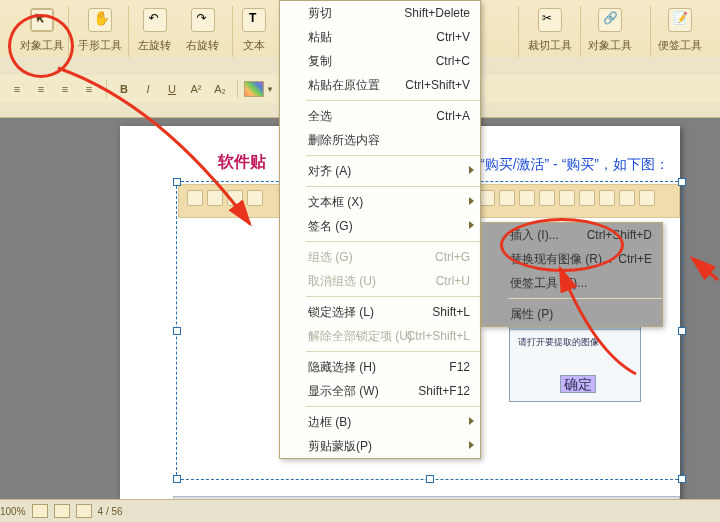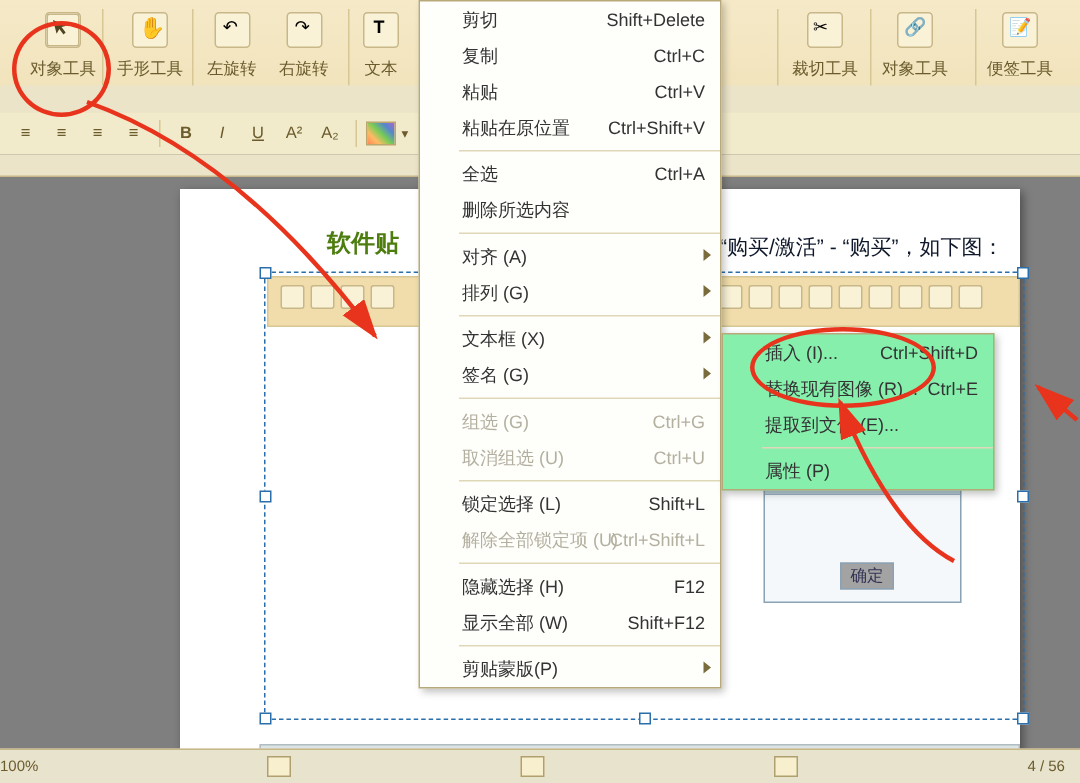--- a/index.html
+++ b/index.html
@@ -12,42 +12,42 @@
 .rlabel{color:#6b5b2d;font-size:11px}
 .vsep{position:absolute;top:6px;width:1px;height:62px;background:#d6c794}
 .toolbar2{position:absolute;left:0;top:75px;right:0;height:28px;background:#f1eacb;border-bottom:1px solid #d6c794;display:flex;align-items:center;padding-left:6px;gap:2px}
 .tb-sep{width:1px;height:18px;background:#d6c794;margin:0 4px}
 .tb-btn{width:20px;height:18px;border:1px solid transparent;display:flex;align-items:center;justify-content:center;color:#6b5b2d;font-size:11px}
 .tb-color{width:18px;height:14px;border:1px solid #bba66d;background:linear-gradient(45deg,#f85,#fb6,#7c5,#58c,#a6c)}
 .tb-drop{width:8px;height:18px;display:flex;align-items:center;justify-content:center;color:#6b5b2d;font-size:9px}
 .workspace{position:absolute;left:0;top:103px;right:0;bottom:0;background:#7f7f7f}
 .ruler-h{position:absolute;left:0;right:0;top:103px;height:14px;background:#ece4c9;border-bottom:1px solid #c7b789;z-index:2}
 .page{position:absolute;left:120px;top:126px;width:560px;height:380px;background:#fff;box-shadow:2px 2px 6px rgba(0,0,0,.4)}
-.doc-title{position:absolute;left:218px;top:152px;font-size:16px;font-weight:bold;color:#4d7c0f}
-.doc-text{position:absolute;left:480px;top:156px;font-size:14px;color:#0f172a}
+.doc-title{position:absolute;left:218px;top:152px;font-size:16px;font-weight:bold;color:#be185d}
+.doc-text{position:absolute;left:480px;top:156px;font-size:14px;color:#1d4ed8}
 .mini-ribbon{position:absolute;left:178px;top:184px;width:500px;height:32px;background:#f0ddab;border:1px solid #d6c794}
 .mini-ribbon .stub{position:absolute;top:5px;width:14px;height:14px;border:1px solid #c7b789;border-radius:2px;background:#faf2d7}
 .sel-frame{position:absolute;left:176px;top:181px;width:505px;height:297px;border:1px dashed #2a6fab}
 .sel-handle{position:absolute;width:6px;height:6px;background:#fff;border:1px solid #2a6fab}
 .ctx-menu{position:absolute;left:279px;top:0;width:200px;background:#fefefb;border:1px solid #b7a97a;box-shadow:2px 2px 5px rgba(0,0,0,.25);z-index:20}
 .mi{height:24px;line-height:24px;padding:0 8px 0 28px;position:relative;color:#333;cursor:default}
 .mi.disabled{color:#b4b0a0}
 .mi .sh{position:absolute;right:10px;color:inherit}
 .mi .ar{position:absolute;right:6px;top:7px;border-left:5px solid #7a6b3c;border-top:4px solid transparent;border-bottom:4px solid transparent}
 .mi.sel{background:linear-gradient(#f7e6aa,#f3d987);border:1px solid #d8b864;margin:-1px 0}
 .mi.sel .ar{border-left-color:#333}
 .msep{height:1px;background:#e0d7b8;margin:3px 0 3px 26px}
-.sub-menu{position:absolute;left:481px;top:222px;width:180px;background:#86efac;border:1px solid #b7a97a;box-shadow:2px 2px 5px rgba(0,0,0,.25);z-index:21}
+.sub-menu{position:absolute;left:481px;top:222px;width:180px;background:#a3a3a3;border:1px solid #b7a97a;box-shadow:2px 2px 5px rgba(0,0,0,.25);z-index:21}
 .thumbstrip{position:absolute;left:173px;bottom:8px;right:40px;height:16px;background:#dbe4e7;border:1px solid #b0bcc0;z-index:5}
-.statusbar{position:absolute;left:0;right:0;bottom:0;height:22px;background:#e8e3cc;border-top:1px solid #c7b789;z-index:6;display:flex;align-items:center;justify-content:space-between;padding-right:10px;gap:6px;color:#6b5b2d;font-size:10px}
+.statusbar{position:absolute;left:0;right:0;bottom:0;height:22px;background:#e8e3cc;border-top:1px solid #c7b789;z-index:6;display:flex;align-items:center;justify-content:flex-start;padding-right:10px;gap:6px;color:#6b5b2d;font-size:10px}
 .sb-box{width:14px;height:12px;border:1px solid #b0a070;background:#f7efce}
 .dialog{position:absolute;left:509px;top:312px;width:130px;height:88px;background:#f4f8fb;border:1px solid #8aa2b4;z-index:8}
 .dialog .dtitle{height:16px;background:linear-gradient(#cfe0ed,#b8ceda);border-bottom:1px solid #9cb5c5}
 .dialog .dtxt{font-size:9px;color:#335;padding:6px 8px}
-.dialog .dbtn{position:absolute;left:50px;bottom:8px;width:34px;height:16px;border:1px solid #8aa2b4;background:#a3a3a3;font-size:11px;text-align:center;line-height:16px;color:#335}
+.dialog .dbtn{position:absolute;left:50px;bottom:8px;width:34px;height:16px;border:1px solid #8aa2b4;background:#c4b5fd;font-size:14px;text-align:center;line-height:16px;color:#335}
 .anno-circle1{position:absolute;left:8px;top:14px;width:60px;height:58px;border:3px solid #e8341c;border-radius:50%;z-index:30;pointer-events:none}
 .anno-circle2{position:absolute;left:500px;top:218px;width:118px;height:48px;border:3px solid #e8341c;border-radius:50%;z-index:30;pointer-events:none}
 .arrow1{position:absolute;z-index:29;left:50px;top:64px;pointer-events:none}
 .arrow2{position:absolute;z-index:29;left:554px;top:262px;pointer-events:none}
 .arrow3{position:absolute;z-index:29;left:688px;top:254px;pointer-events:none}
 .cursor-icon{width:12px;height:12px;transform:rotate(-15deg)}
 </style>
 </head>
 <body>
 <div class="root">
@@ -157,54 +157,55 @@
   <div class="sel-handle" style="left:-4px;bottom:-4px"></div>
   <div class="sel-handle" style="right:-4px;bottom:-4px"></div>
   <div class="sel-handle" style="left:50%;top:-4px;margin-left:-4px"></div>
   <div class="sel-handle" style="left:50%;bottom:-4px;margin-left:-4px"></div>
   <div class="sel-handle" style="top:50%;left:-4px;margin-top:-4px"></div>
   <div class="sel-handle" style="top:50%;right:-4px;margin-top:-4px"></div>
 </div>
 
 <div class="dialog">
   <div class="dtitle"></div>
+  <div class="dtxt">请打开要提取的图像</div>
   <div class="dbtn">确定</div>
 </div>
 
 <div class="ctx-menu" id="ctx">
       <div class="mi">剪切<span class="sh">Shift+Delete</span></div>
+      <div class="mi">粘贴<span class="sh">Ctrl+V</span></div>
       <div class="mi">复制<span class="sh">Ctrl+C</span></div>
-      <div class="mi">粘贴<span class="sh">Ctrl+V</span></div>
       <div class="mi">粘贴在原位置<span class="sh">Ctrl+Shift+V</span></div>
       <div class="msep"></div>
       <div class="mi">全选<span class="sh">Ctrl+A</span></div>
       <div class="mi">删除所选内容</div>
       <div class="msep"></div>
       <div class="mi">对齐 (A)<span class="ar"></span></div>
-      <div class="mi">排列 (G)<span class="ar"></span></div>
       <div class="msep"></div>
       <div class="mi">文本框 (X)<span class="ar"></span></div>
       <div class="mi">签名 (G)<span class="ar"></span></div>
       <div class="msep"></div>
       <div class="mi disabled">组选 (G)<span class="sh">Ctrl+G</span></div>
       <div class="mi disabled">取消组选 (U)<span class="sh">Ctrl+U</span></div>
       <div class="msep"></div>
       <div class="mi">锁定选择 (L)<span class="sh">Shift+L</span></div>
       <div class="mi disabled">解除全部锁定项 (U)<span class="sh">Ctrl+Shift+L</span></div>
       <div class="msep"></div>
       <div class="mi">隐藏选择 (H)<span class="sh">F12</span></div>
       <div class="mi">显示全部 (W)<span class="sh">Shift+F12</span></div>
       <div class="msep"></div>
+      <div class="mi">边框 (B)<span class="ar"></span></div>
       <div class="mi">剪贴蒙版(P)<span class="ar"></span></div>
     </div>
 
 <div class="sub-menu" id="sub">
       <div class="mi">插入 (I)...<span class="sh">Ctrl+Shift+D</span></div>
       <div class="mi">替换现有图像 (R)...<span class="sh">Ctrl+E</span></div>
-      <div class="mi">提取到文件 (E)...</div>
+      <div class="mi">便签工具 (E)...</div>
       <div class="msep"></div>
       <div class="mi">属性 (P)</div>
     </div>
 
 <div class="thumbstrip"></div>
 <div class="statusbar">
   <span>100%</span>
   <span class="sb-box"></span>
   <span class="sb-box"></span>
   <span class="sb-box"></span>

